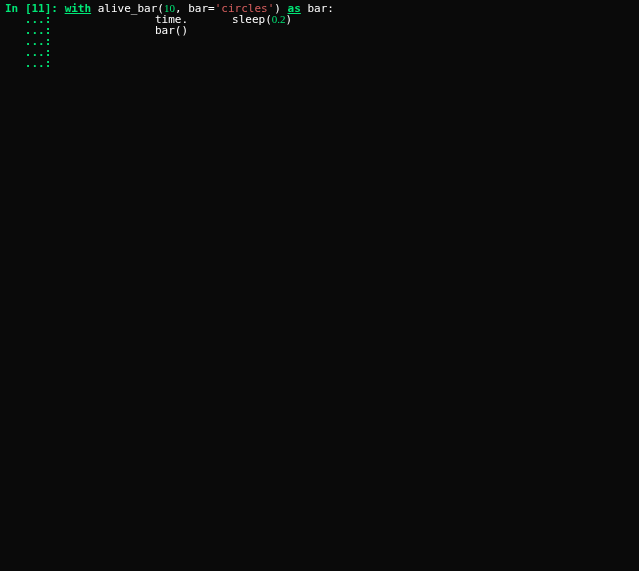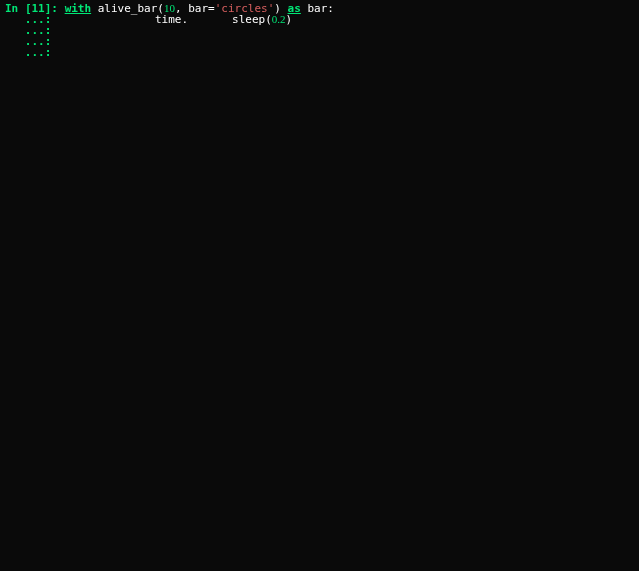--- a/index.html
+++ b/index.html
@@ -38,16 +38,17 @@
     .colon { color: #ffffff; }
     .dot { color: #ffffff; }
     .call { color: #ffffff; margin-left: 44px; }
   </style>
 </head>
 <body>
 
 <div>
   <div class="line"><span class="prompt-in">In </span><span class="prompt-bracket">[</span><span class="prompt-num">11</span><span class="prompt-bracket">]: </span><span class="keyword">with</span><span> </span><span class="func">alive_bar</span><span class="paren">(</span><span class="number">10</span><span class="comma">, </span><span class="param">bar</span><span class="equals">=</span><span class="string">'circles'</span><span class="paren">)</span><span> </span><span class="keyword">as</span><span> </span><span class="var">bar</span><span class="colon">:</span></div>
   <div class="line"><span class="prompt-cont">   ...: </span><span>        </span><span class="call">time</span><span class="dot">.</span><span class="call">sleep</span><span class="paren">(</span><span class="number">0.2</span><span class="paren">)</span></div>
+  <div class="line"><span class="prompt-cont">   ...: </span><span>        </span><span class="call">bar</span><span class="paren">(</span><span class="paren">)</span></div>
   <div class="line"><span class="prompt-cont">   ...: </span></div>
   <div class="line"><span class="prompt-cont">   ...: </span></div>
   <div class="line"><span class="prompt-cont">   ...: </span></div>
 </div>
 
 </body></html>

